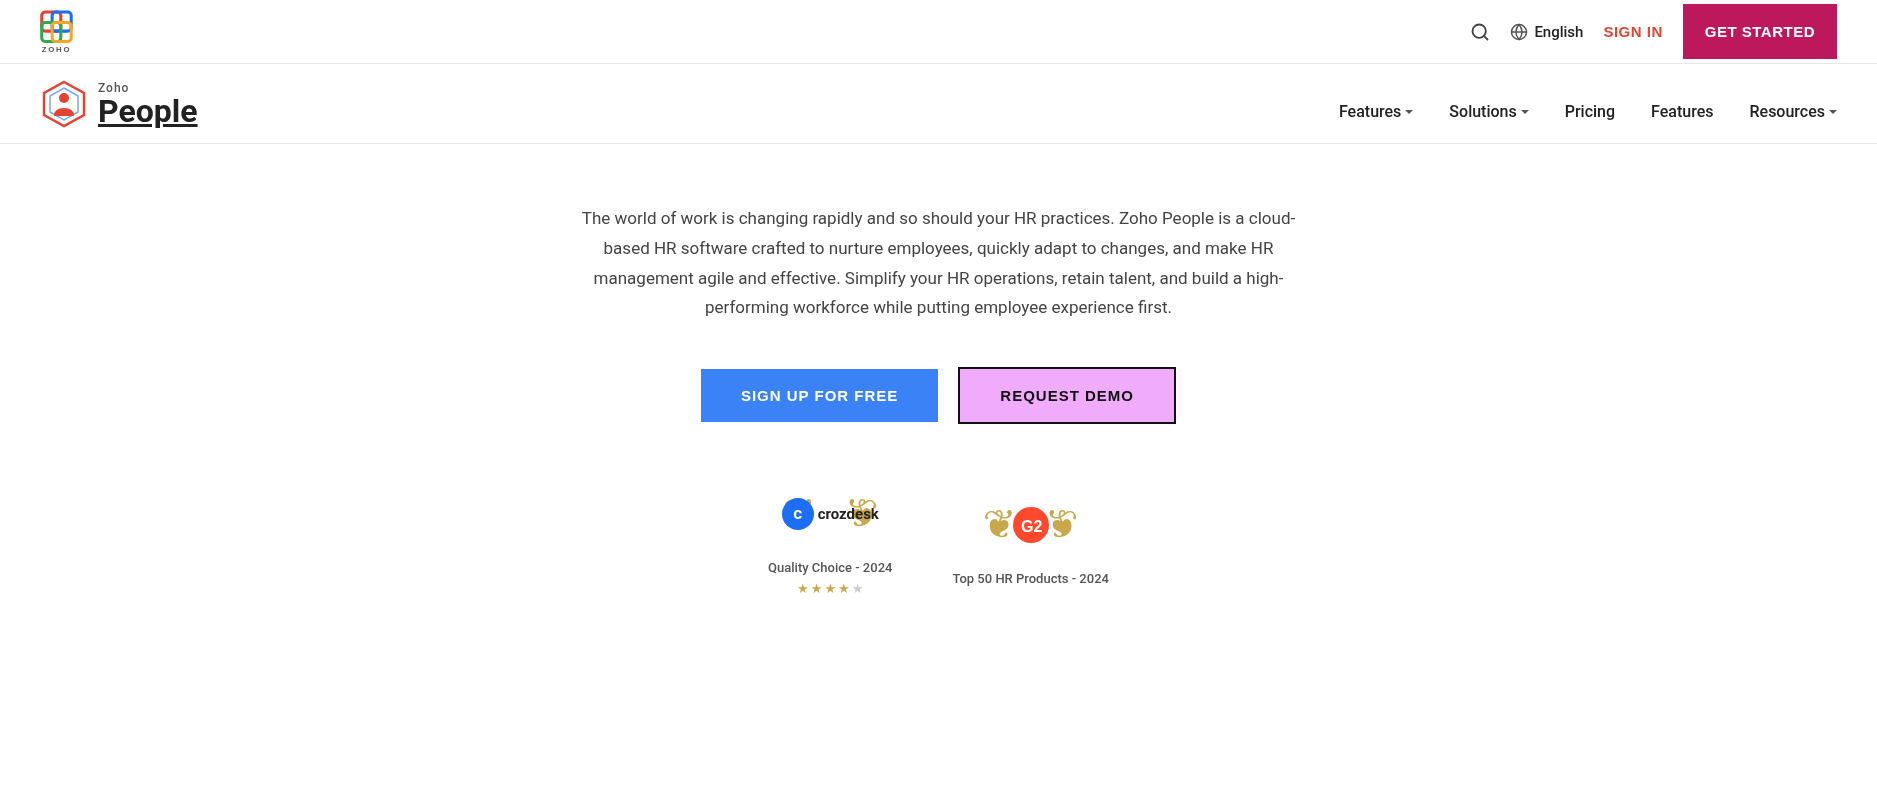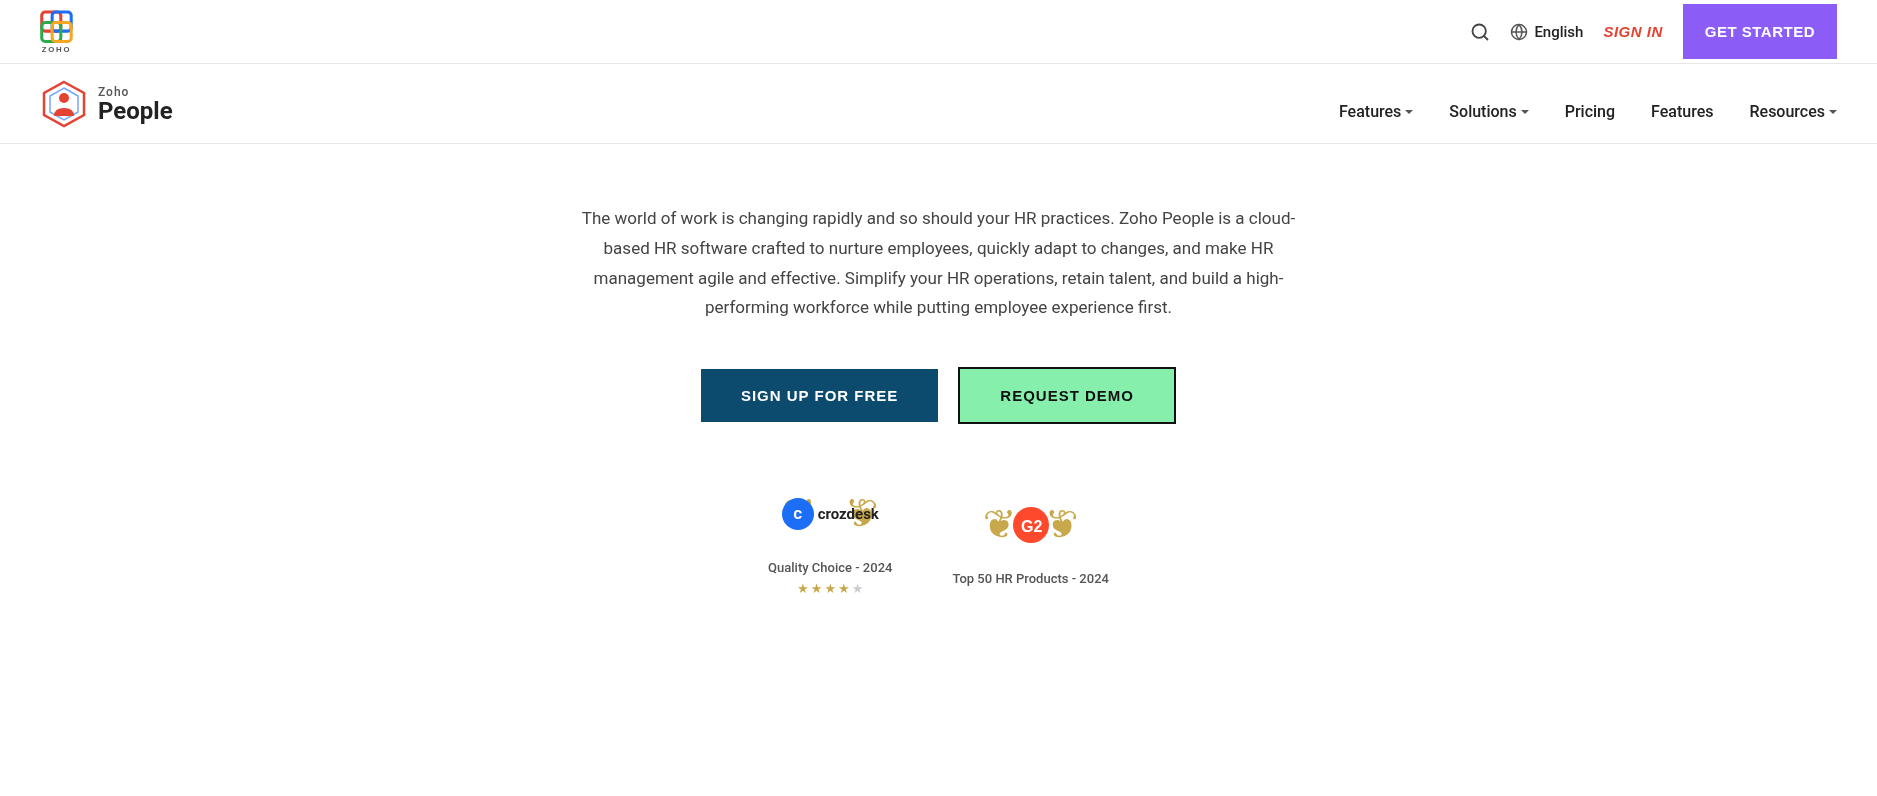--- a/index.html
+++ b/index.html
@@ -86,24 +86,23 @@
     }
     .signin-btn {
       background: none;
       border: none;
       color: #e44332;
       font-size: 15px;
       font-weight: 700;
       cursor: pointer;
       text-transform: uppercase;
       letter-spacing: 0.5px;
-      font-style: italic;
     }
     .get-started-btn {
-      background: #8b5cf6;
+      background: #be185d;
       color: #fff;
       border: none;
       padding: 19px 22px;
       font-size: 15px;
       font-weight: 700;
       cursor: pointer;
       text-transform: uppercase;
       letter-spacing: 0.5px;
     }
 
@@ -131,24 +130,25 @@
       display: flex;
       flex-direction: column;
     }
     .product-logo-zoho {
       font-size: 12px;
       color: #555;
       font-weight: 500;
       letter-spacing: 1px;
     }
     .product-logo-name {
-      font-size: 24px;
+      font-size: 32px;
       font-weight: 700;
       color: #222;
       line-height: 1;
+      text-decoration: underline;
     }
     .product-nav {
       display: flex;
       align-items: center;
       gap: 36px;
       list-style: none;
       margin-top: 15px;
     }
     .product-nav li a {
       text-decoration: none;
@@ -196,32 +196,32 @@
       max-width: 720px;
       margin-bottom: 44px;
     }
     .hero-buttons {
       display: flex;
       gap: 20px;
       align-items: center;
       margin-bottom: 50px;
     }
     .btn-signup {
-      background: #0c4a6e;
+      background: #3b82f6;
       color: #fff;
       border: none;
       padding: 18px 40px;
       font-size: 15px;
       font-weight: 700;
       cursor: pointer;
       text-transform: uppercase;
       letter-spacing: 1px;
     }
     .btn-demo {
-      background: #86efac;
+      background: #f0abfc;
       color: #111;
       border: 2px solid #111;
       padding: 18px 40px;
       font-size: 15px;
       font-weight: 700;
       cursor: pointer;
       text-transform: uppercase;
       letter-spacing: 1px;
     }
 

